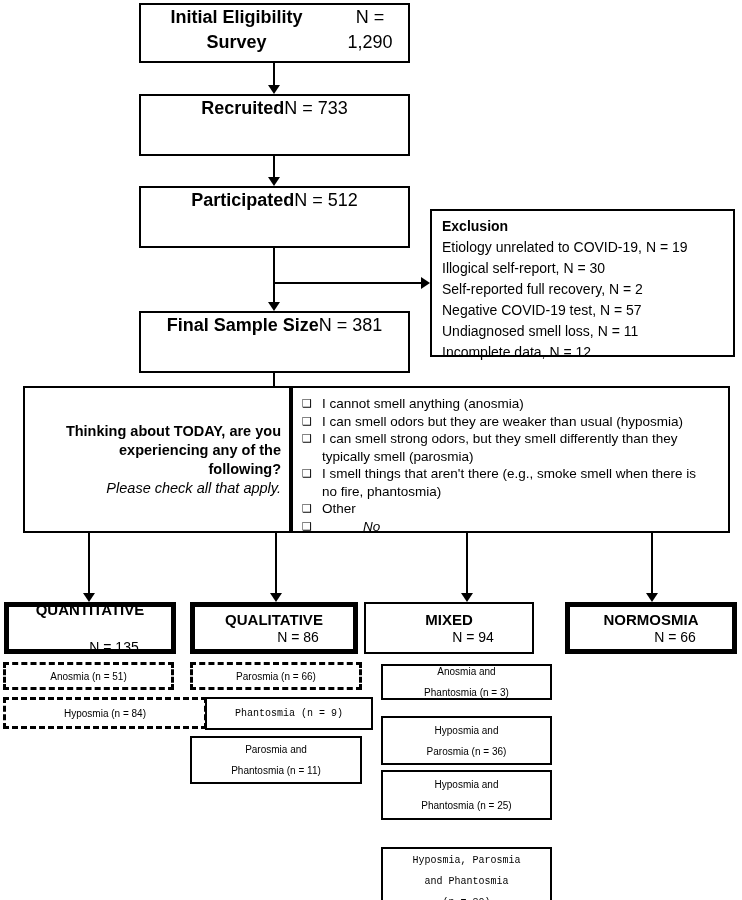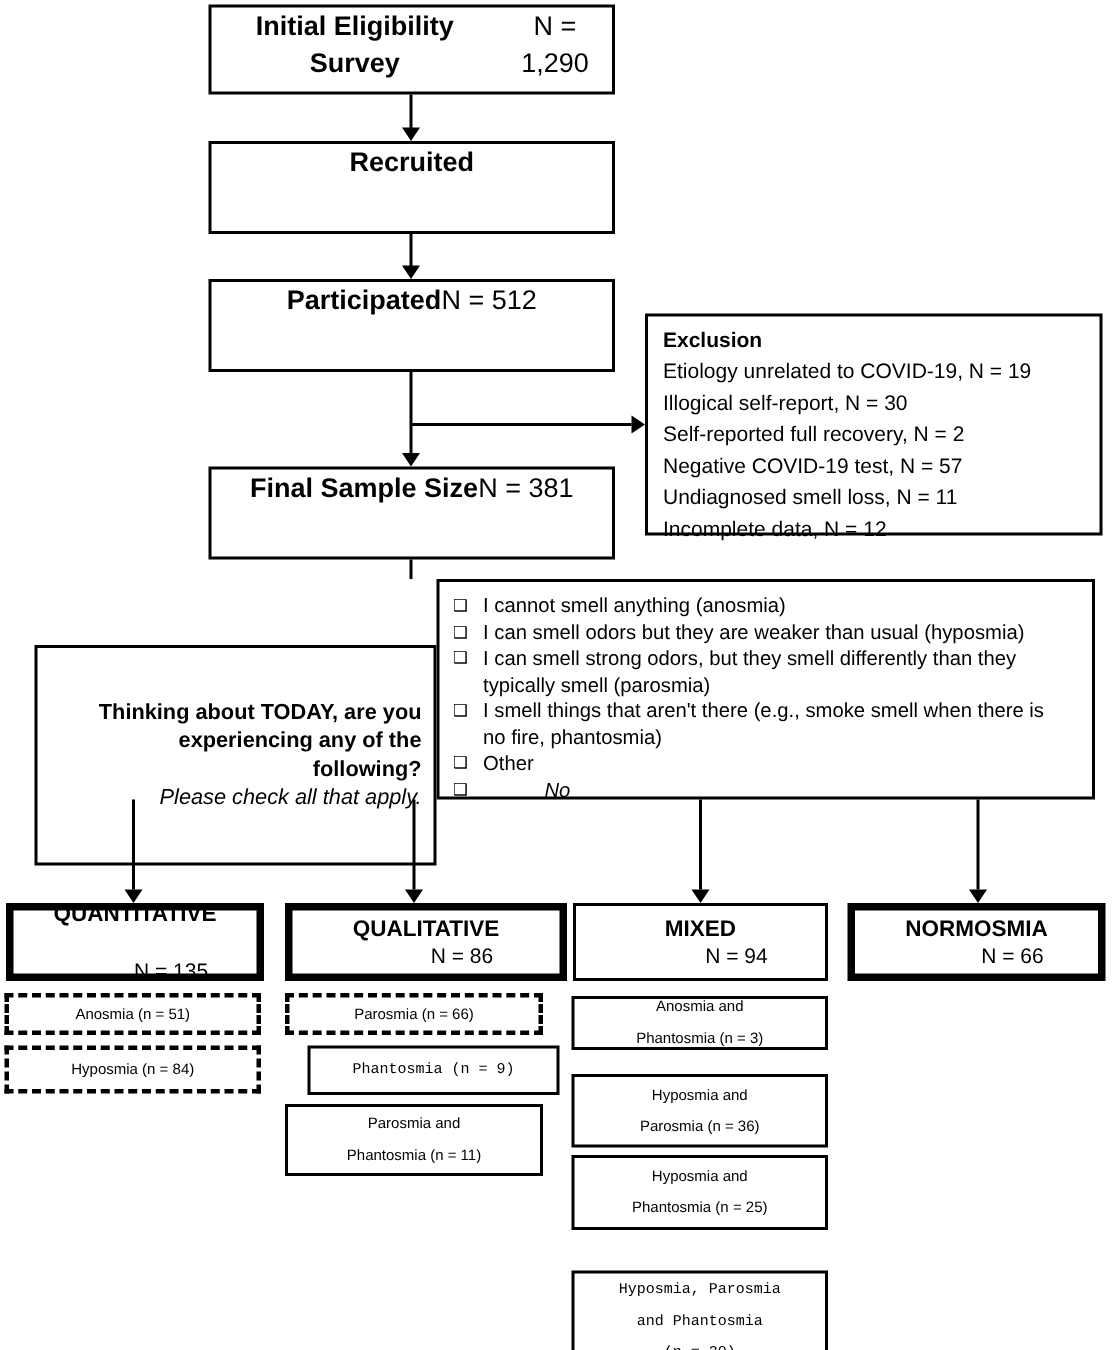--- a/index.html
+++ b/index.html
@@ -10,21 +10,21 @@
   .box{position:absolute;background:#fff;border:2px solid #000;box-sizing:border-box;}
   .chain{left:139px;width:271px;display:flex;flex-direction:row;justify-content:center;text-align:center;}
   .chain .t{font-weight:bold;font-size:18px;line-height:25px;}
   .chain .n{font-size:18px;line-height:25px;}
   .vline{position:absolute;width:2px;background:#000;}
   .hline{position:absolute;height:2px;background:#000;}
   .head-down{position:absolute;width:0;height:0;border-left:6px solid transparent;border-right:6px solid transparent;border-top:9px solid #000;}
   .head-right{position:absolute;width:0;height:0;border-top:6px solid transparent;border-bottom:6px solid transparent;border-left:9px solid #000;}
   .exclusion{left:430px;top:209px;width:305px;height:148px;padding:5px 10px;font-size:14px;line-height:21px;}
   .exclusion .t{font-weight:bold;}
-  .qleft{left:23px;top:386px;width:268px;height:147px;display:flex;flex-direction:column;justify-content:center;align-items:flex-end;text-align:right;padding:0 8px 0 4px;margin-top:44px;}
+  .qleft{left:23px;top:386px;width:268px;height:147px;display:flex;flex-direction:column;justify-content:center;align-items:flex-end;text-align:right;padding:0 8px 0 4px;}
   .qleft .prompt{font-weight:bold;font-size:14.5px;line-height:19px;white-space:pre-line;}
   .qleft .instr{font-style:italic;font-size:14.5px;line-height:19px;}
   .qright{left:291px;top:386px;width:439px;height:147px;padding:7px 4px 0 9px;}
   .opt{display:flex;}
   .opt .mark{font-family:"DejaVu Sans",sans-serif;font-size:11px;line-height:17.5px;width:20px;flex:none;}
   .opt .txt{white-space:pre-line;font-size:13.5px;line-height:17.5px;}
   .opt .italic{font-style:italic;margin-left:41px;}
   .cat{top:602px;height:52px;display:flex;flex-direction:column;justify-content:center;text-align:center;}
   .cat .t{font-weight:bold;font-size:15px;line-height:19px;}
   .cat .n{font-size:14px;line-height:17px;padding-left:48px;}
@@ -36,20 +36,21 @@
 <body>
 
 <div class="canvas">
 
   <div class="box chain" style="top:3px;height:60px;">
     <div class="t">Initial Eligibility Survey</div>
     <div class="n">N = 1,290</div>
   </div>
   <div class="box chain" style="top:94px;height:62px;">
     <div class="t">Recruited</div>
+    <div class="n">N = 733</div>
   </div>
   <div class="box chain" style="top:186px;height:62px;">
     <div class="t">Participated</div>
     <div class="n">N = 512</div>
   </div>
   <div class="box chain" style="top:311px;height:62px;">
     <div class="t">Final Sample Size</div>
     <div class="n">N = 381</div>
   </div>
 
@@ -122,35 +123,35 @@
   <div class="vline" style="left:466px;top:533px;height:60px;"></div>
   <div class="head-down" style="left:461px;top:593px;"></div>
 
   <div class="vline" style="left:651px;top:533px;height:60px;"></div>
   <div class="head-down" style="left:646px;top:593px;"></div>
 
   <div class="box cat thick" style="left:4px;width:172px;gap:20px;">
     <div class="t">QUANTITATIVE</div>
     <div class="n">N = 135</div>
   </div>
-  <div class="box cat thick" style="left:190px;width:188px;">
+  <div class="box cat thick" style="left:190px;width:168px;">
     <div class="t">QUALITATIVE</div>
     <div class="n">N = 86</div>
   </div>
-  <div class="box cat" style="left:382px;width:170px;">
+  <div class="box cat" style="left:364px;width:170px;">
     <div class="t">MIXED</div>
     <div class="n">N = 94</div>
   </div>
   <div class="box cat thick" style="left:565px;width:172px;">
     <div class="t">NORMOSMIA</div>
     <div class="n">N = 66</div>
   </div>
 
   <div class="box sub dashed" style="left:3px;top:662px;width:171px;height:28px;">Anosmia (n = 51)</div>
-  <div class="box sub dashed" style="left:3px;top:697px;width:171px;height:32px;">Hyposmia (n = 84)</div>
+  <div class="box sub dashed" style="left:3px;top:697px;width:204px;height:32px;">Hyposmia (n = 84)</div>
 
   <div class="box sub dashed" style="left:190px;top:662px;width:172px;height:28px;">Parosmia (n = 66)</div>
   <div class="box sub" style="left:205px;top:697px;width:168px;height:33px;font-family:Liberation Mono, monospace;">Phantosmia (n = 9)</div>
   <div class="box sub" style="left:190px;top:736px;width:172px;height:48px;">Parosmia and
 Phantosmia (n = 11)</div>
 
   <div class="box sub" style="left:381px;top:664px;width:171px;height:36px;">Anosmia and
 Phantosmia (n = 3)</div>
   <div class="box sub" style="left:381px;top:716px;width:171px;height:49px;">Hyposmia and
 Parosmia (n = 36)</div>

